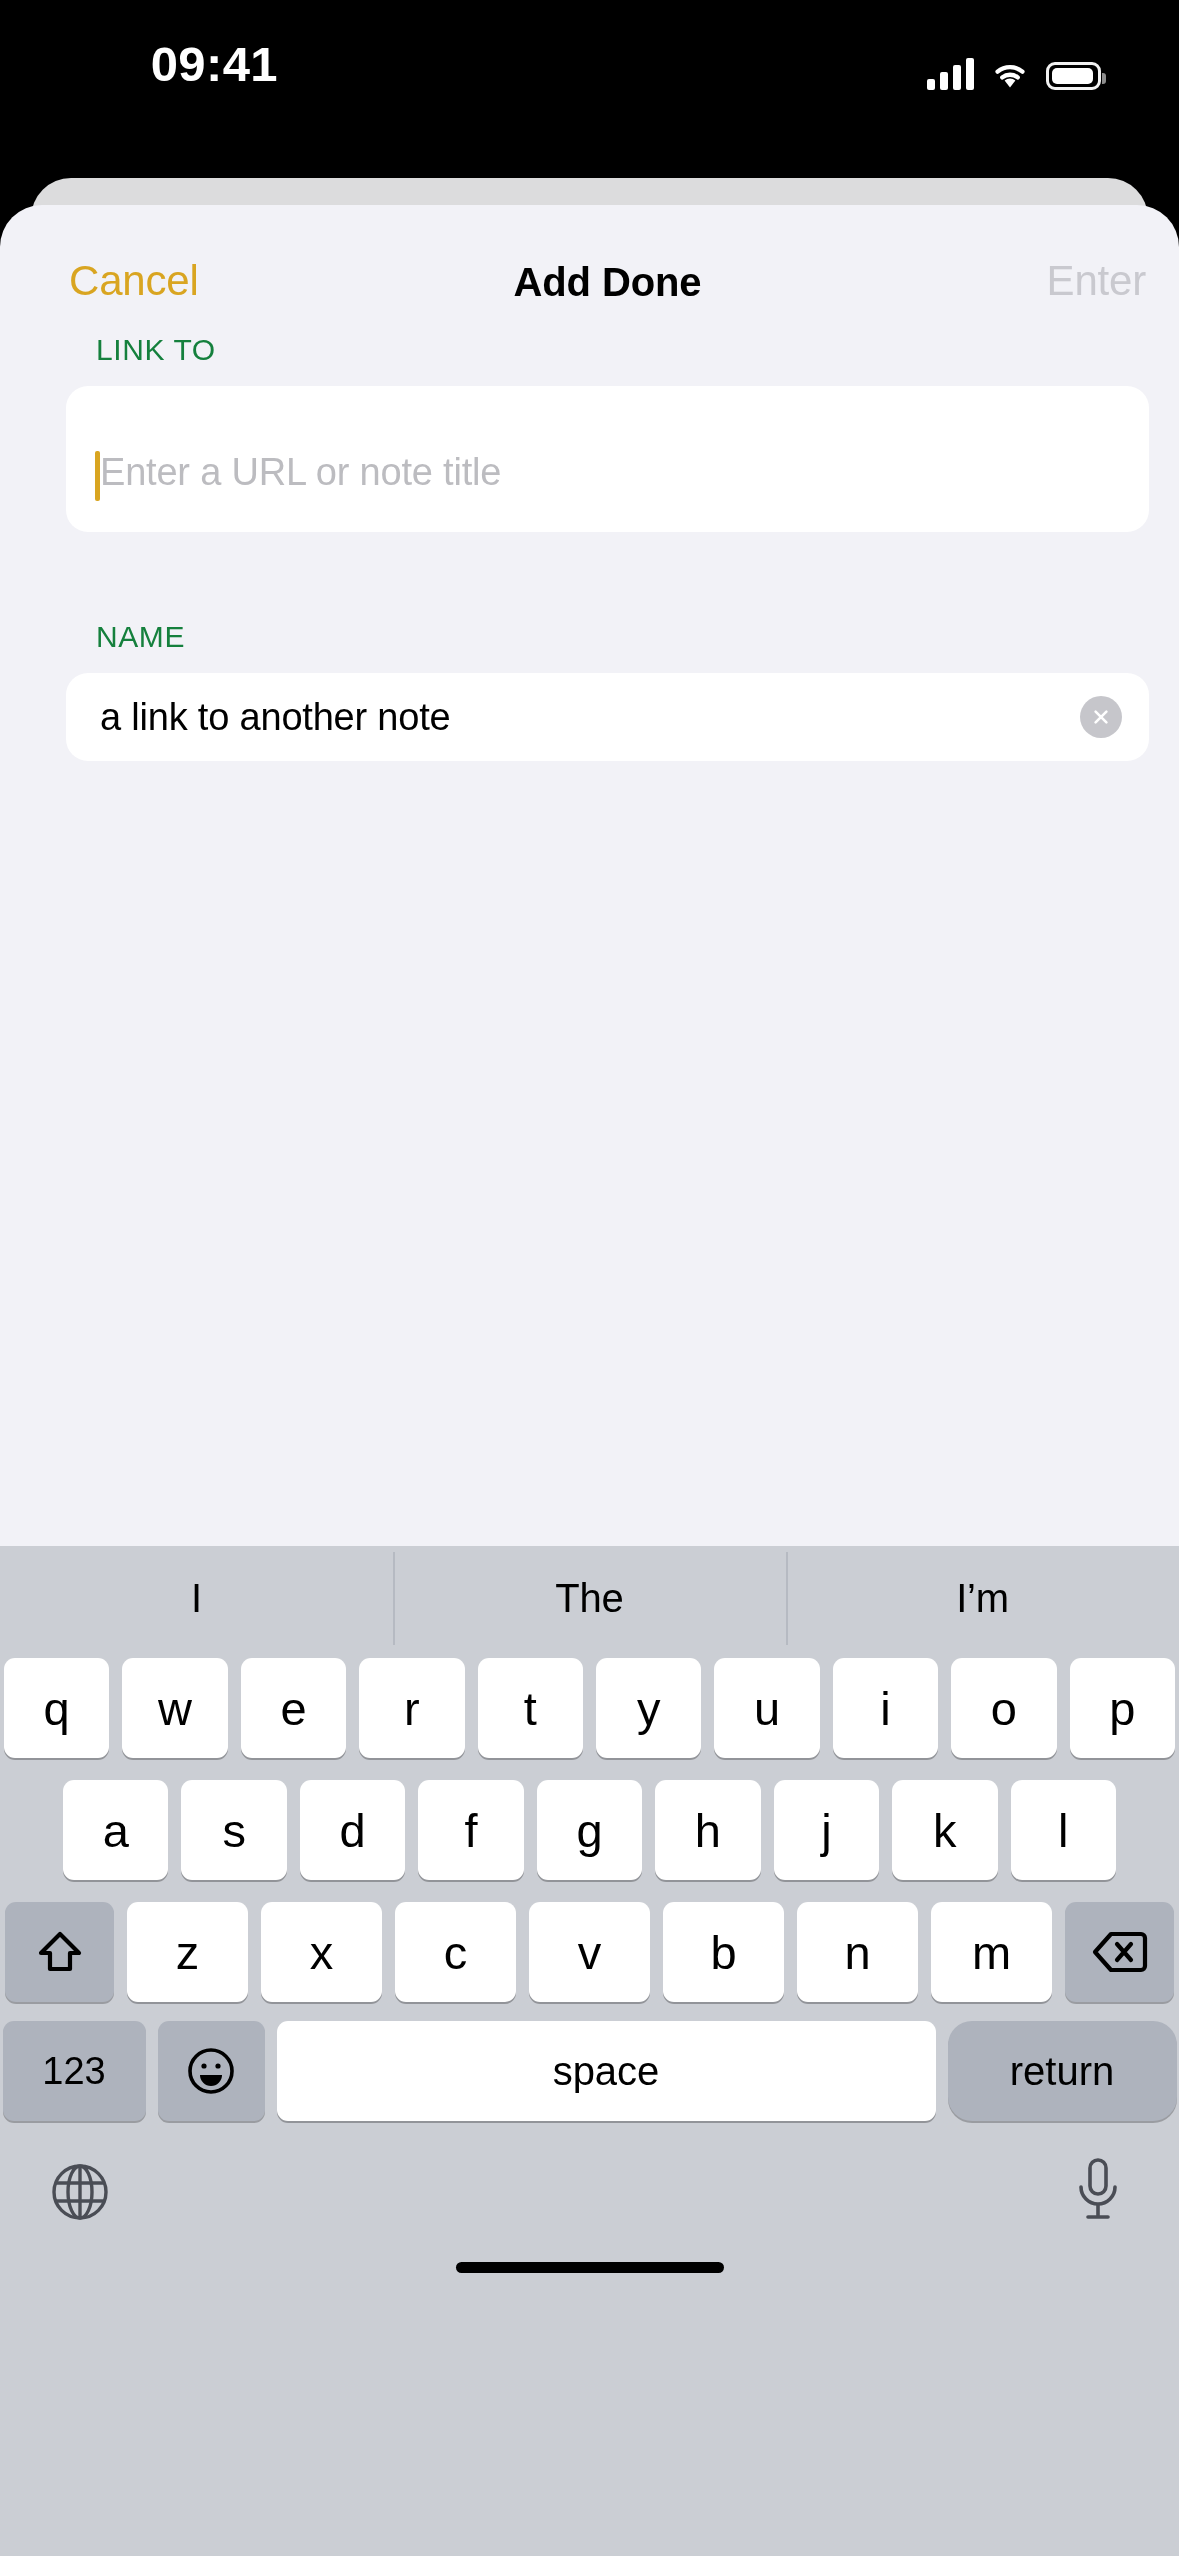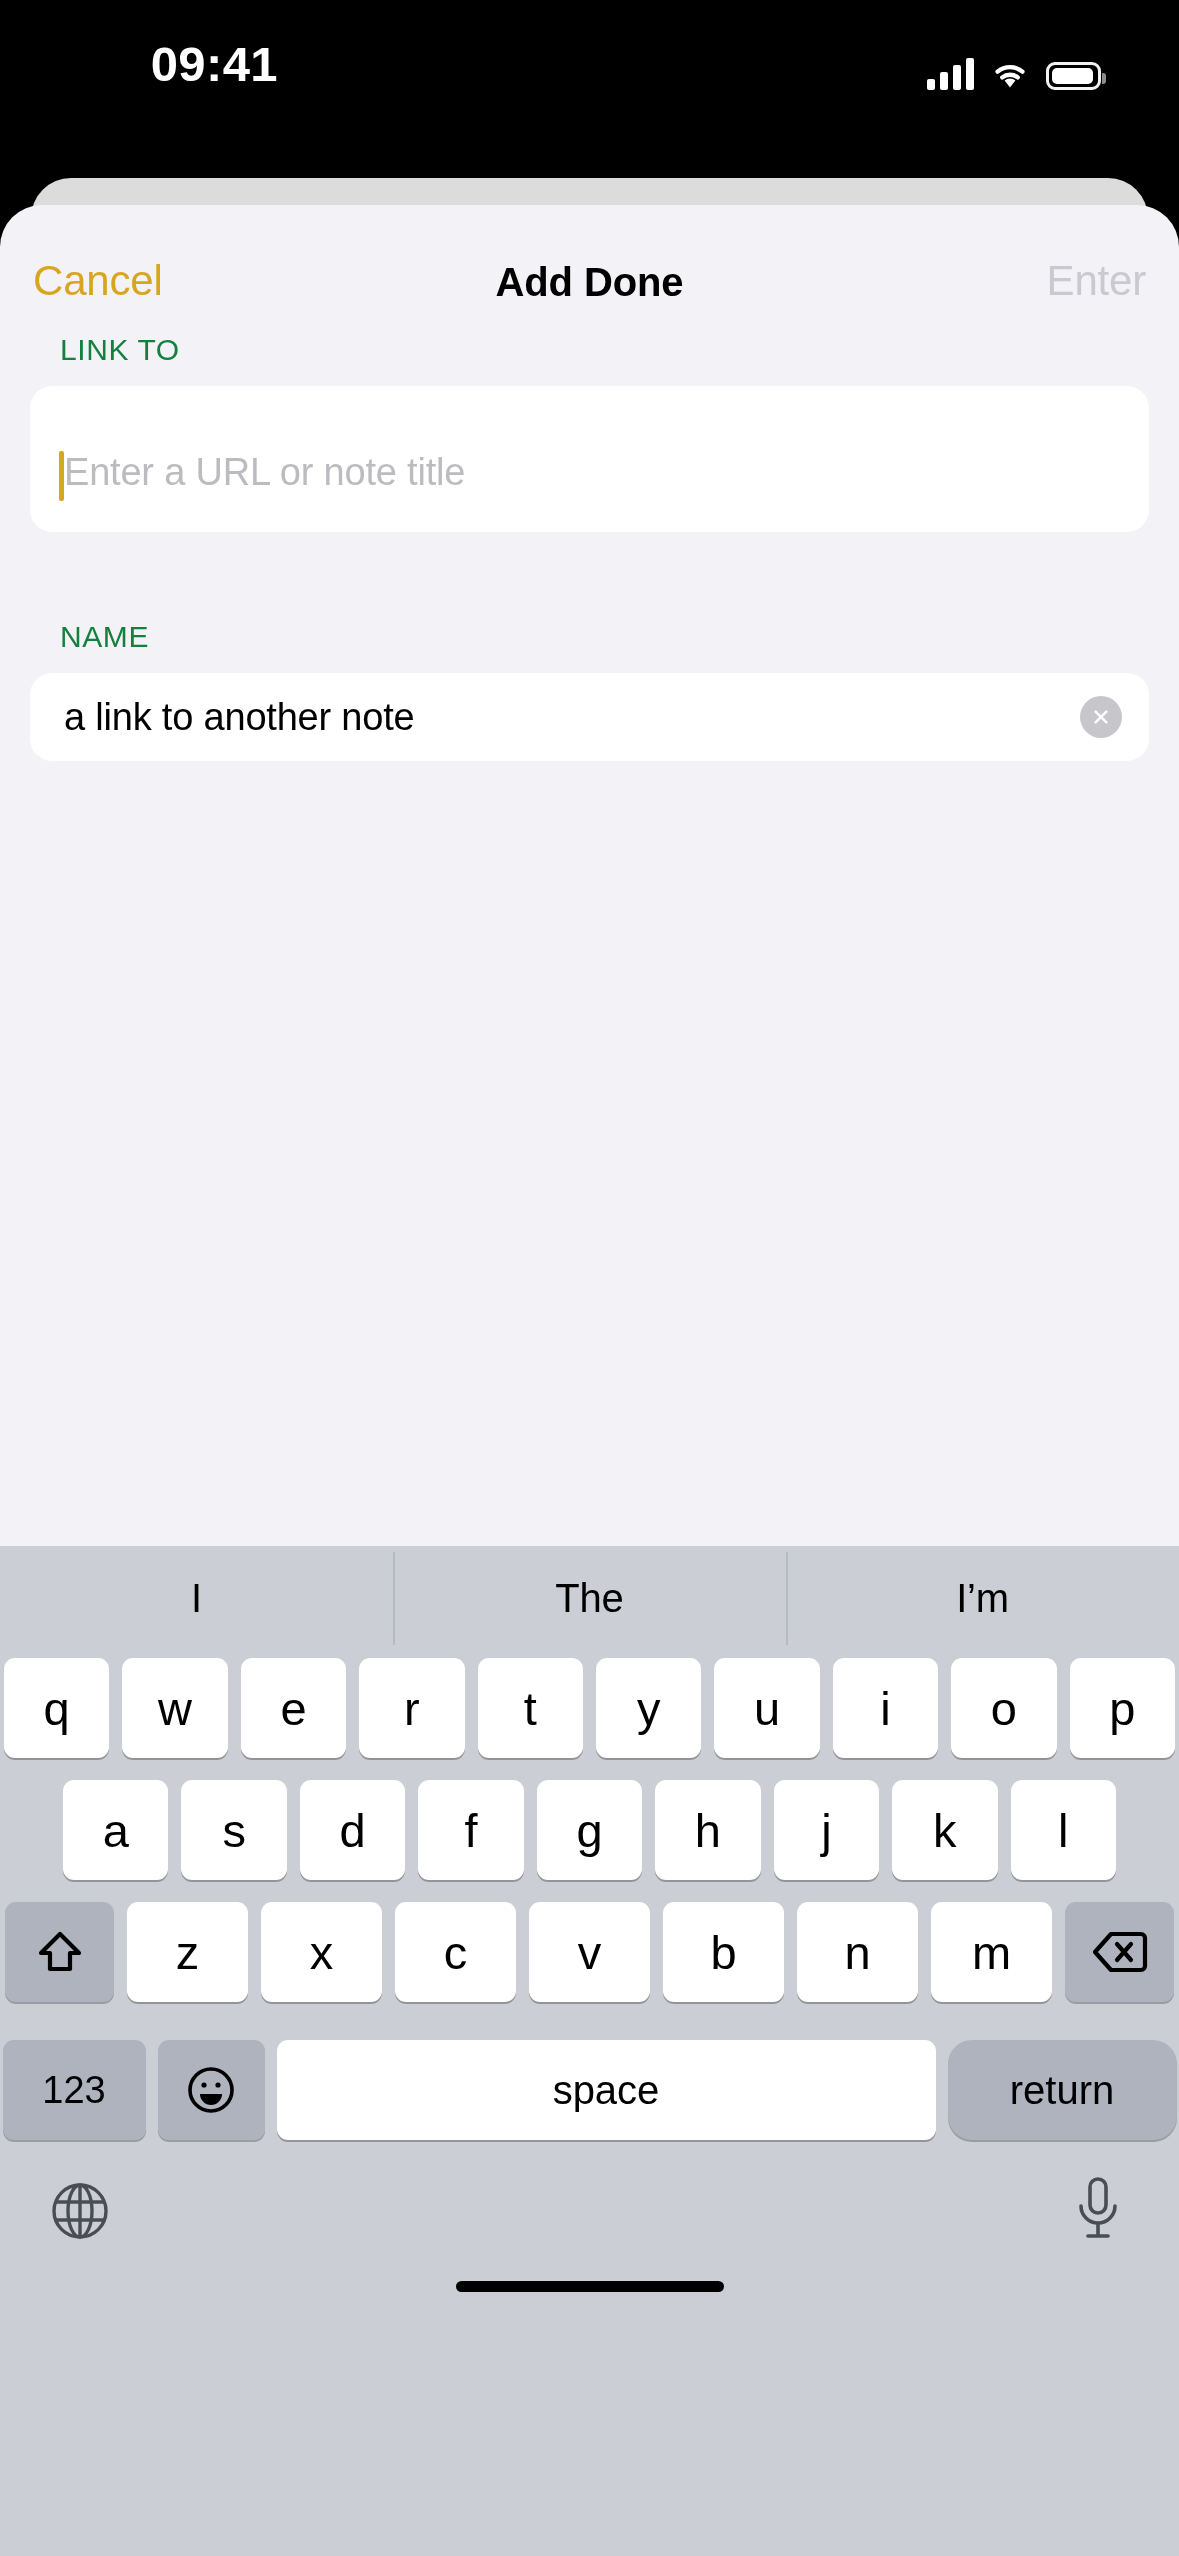--- a/index.html
+++ b/index.html
@@ -29,21 +29,21 @@
   .batt::after { content:""; position:absolute; right:-8px; top:8px; width:4px; height:11px; background:rgba(255,255,255,.55); border-radius:0 3px 3px 0; }
   .batt i { position: absolute; left: 3px; top: 3px; bottom: 3px; width: 84%; background: #fff; border-radius: 5px; display: block; }
 
   
   .sheet-back {
     position: absolute; left: 31px; top: 178px; width: 1117px; height: 120px;
     background: #dcdcdd; border-radius: 40px 40px 0 0;
   }
   .sheet {
     position: absolute; left: 0; top: 205px; width: 1179px; height: 1341px;
-    background: #f2f2f7; border-radius: 42px 42px 0 0;
+    background: #f2f2f7; border-radius: 42px 42px 0 0; padding-left: 36px;
   }
 
   
   .navbar { position: relative; height: 128px; }
   .nav-cancel {
     position: absolute; left: 33px; top: 52px;
     font-size: 42px; color: #d9a521; letter-spacing: -0.2px;
   }
   .nav-title {
     position: absolute; left: 0; right: 0; top: 55px; text-align: center;
@@ -97,21 +97,21 @@
     position: relative; letter-spacing: -0.2px;
   }
   .pred + .pred::before {
     content: ""; position: absolute; left: 0; top: -24px; bottom: -24px;
     width: 2px; background: #b6bac2;
   }
   .krow { display: flex; justify-content: center; align-items: center; }
   .krow.r1 { margin-top: 8px; padding: 0 4px; gap: 13px; }
   .krow.r2 { margin-top: 22px; padding: 0 63px; gap: 13px; }
   .krow.r3 { margin-top: 22px; padding: 0 5px; gap: 13px; }
-  .krow.r4 { margin-top: 38px; padding: 0 5px; gap: 12px; }
+  .krow.r4 { margin-top: 19px; padding: 0 5px; gap: 12px; }
   .key {
     height: 100px; background: #fff; border-radius: 11px;
     display: flex; align-items: center; justify-content: center;
     font-size: 47px; color: #000; box-shadow: 0 2px 0 rgba(0,0,0,.28);
     flex: 1 1 0;
   }
   .key.gray { background: #aeb3bd; box-shadow: 0 2px 0 rgba(0,0,0,.24); }
   .key.wide-fn { flex: 0 0 109px; }
   .key.space { flex: 0 0 659px; font-size: 40px; }
   .key.ret { flex: 0 0 229px; font-size: 40px; border-radius: 24px; }

